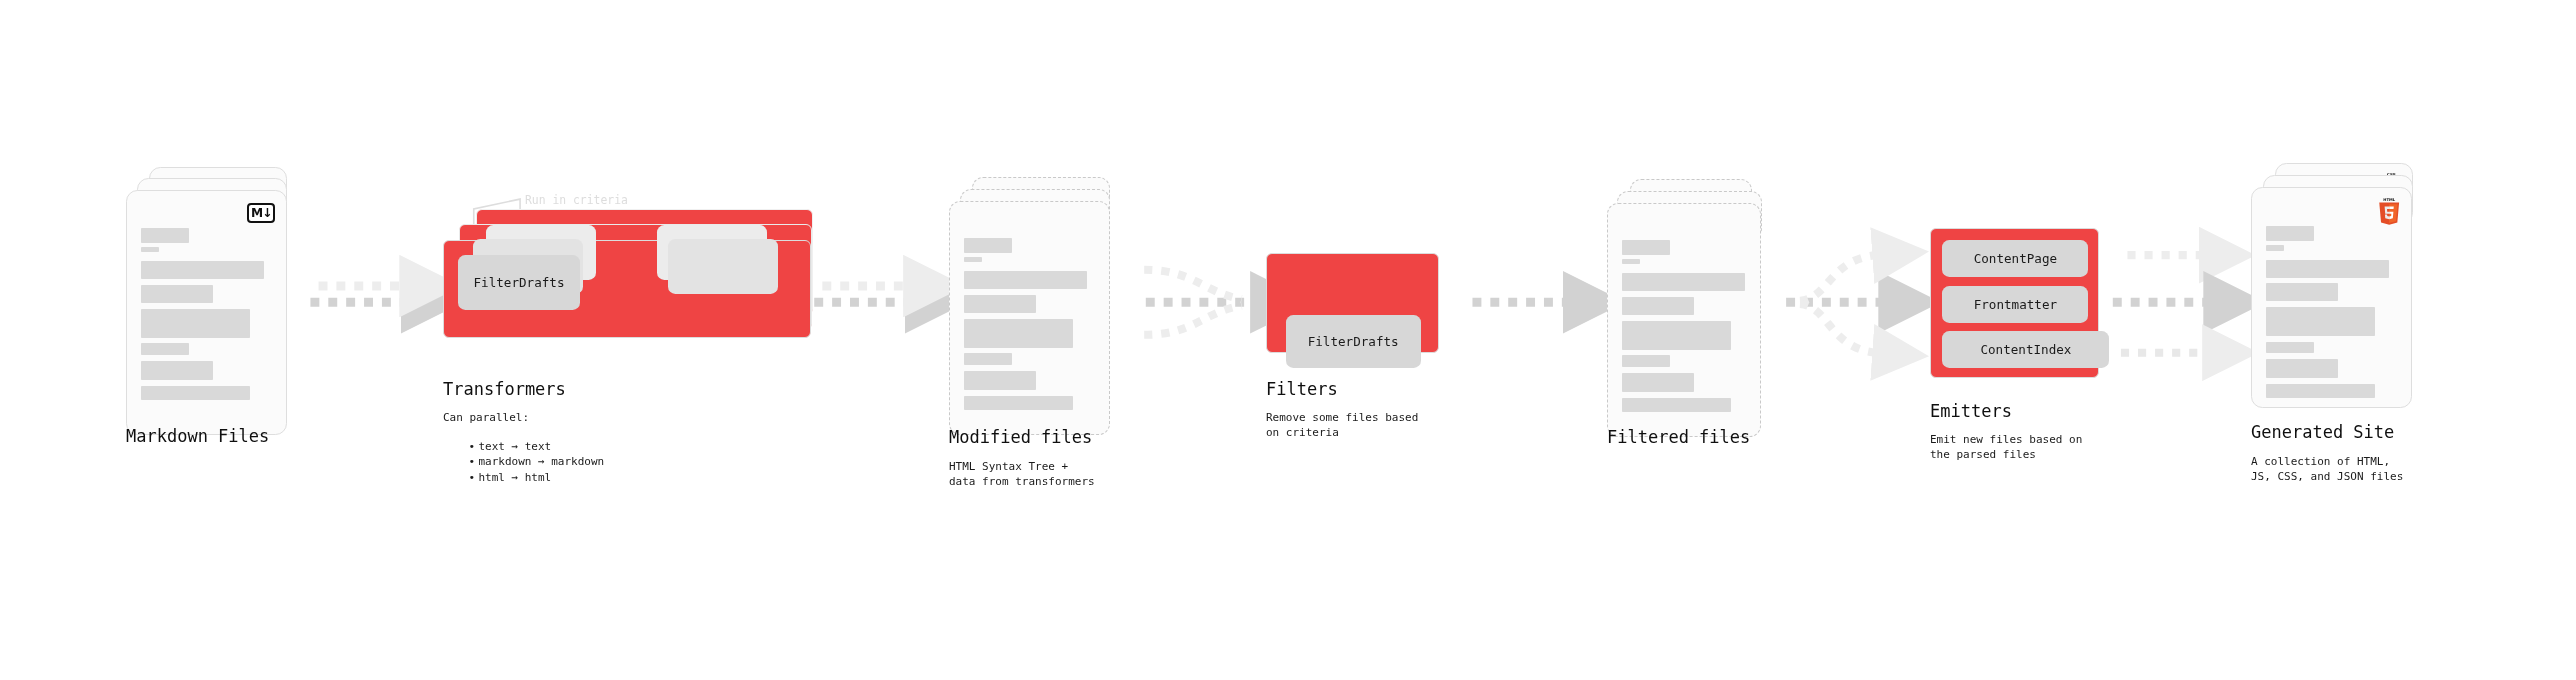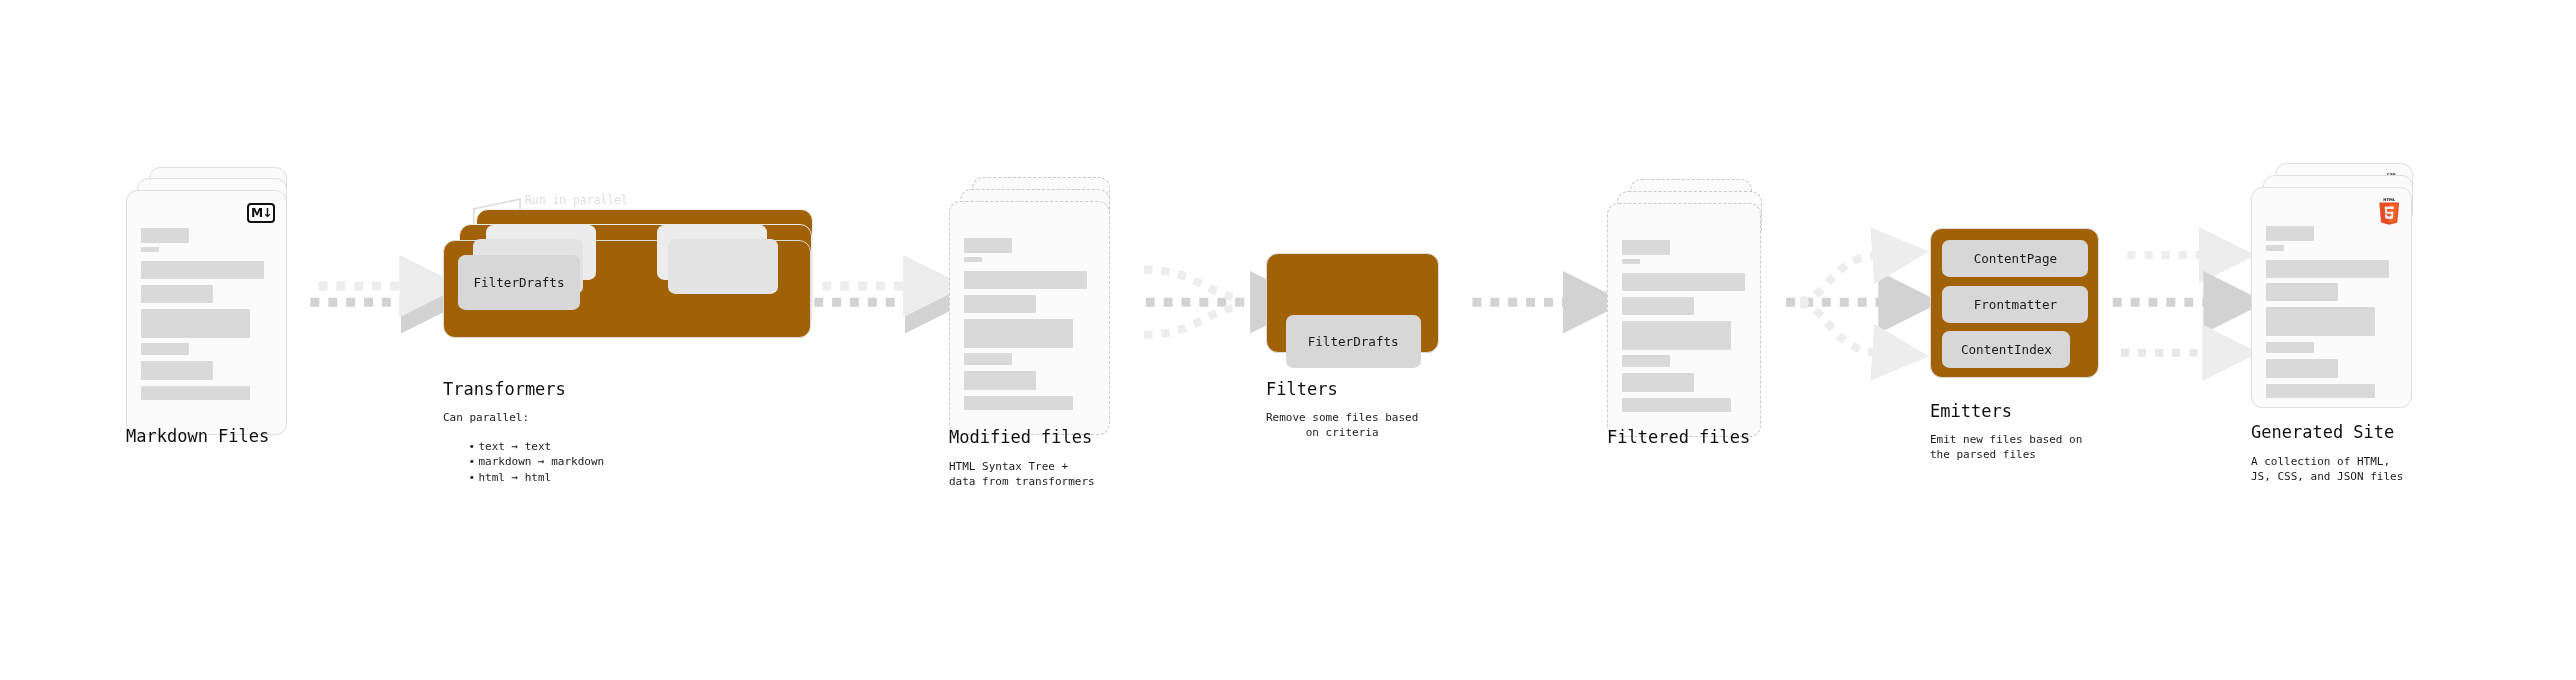--- a/index.html
+++ b/index.html
@@ -80,23 +80,23 @@
   .css-badge .css-txt {
     font-family: "DejaVu Sans", "Liberation Sans", sans-serif;
     font-size: 4.1px; font-weight: bold; color: #111;
     text-align: center; line-height: 4.9px;
   }
   .css-badge .css-bar { height: 2.4px; background: #264de4; }
 
   
   .groupbox {
     position: absolute;
-    background: #a16207;
+    background: #ef4444;
     border: 1.3px solid #dcdcdc;
-    border-radius: 12px;
+    border-radius: 6px;
     box-sizing: border-box;
     text-decoration: underline;
   }
   .chip {
     position: absolute;
     background: #d7d7d7;
     border-radius: 7.3px;
     display: flex;
     align-items: center;
     justify-content: center;
@@ -242,21 +242,21 @@
     <div class="groupbox" style="left:16.3px; top:21px; width:353px; height:106px; border-color:#eaeaea;"></div>
     <div class="groupbox" style="left:0px; top:37px; width:368px; height:98px; border-color:#dcdcdc;">
       <div class="chip ghost2" style="left:42px; top:-16.3px; width:110px; height:55px;"></div>
       <div class="chip ghost1" style="left:29px; top:-1.6px; width:110px; height:55px;"></div>
       <div class="chip" style="left:14px; top:14px; width:122px; height:55px;">FilterDrafts</div>
 
       <div class="chip ghost2" style="left:213px; top:-16.3px; width:110px; height:55px;"></div>
       <div class="chip ghost1" style="left:224px; top:-1.6px; width:110px; height:55px;"></div>
     </div>
   </div>
-  <div class="note-parallel" style="left:525px; top:193px;">Run in parallel</div>
+  <div class="note-parallel" style="left:525px; top:193px;">Run in criteria</div>
   <div class="title" style="left:443px; top:379px;">Transformers</div>
   <div class="subtitle" style="left:443px; top:410px;">Can parallel:</div>
   <div class="bullets" style="left:455px; top:427px;">
     <ul>
       <li>text → text</li>
       <li>markdown → markdown</li>
       <li>html → html</li>
     </ul>
   </div>
 
@@ -277,21 +277,21 @@
     </div>
   </div>
   <div class="title" style="left:949px; top:427px;">Modified files</div>
   <div class="subtitle" style="left:949px; top:459px;">HTML Syntax Tree +
 data from transformers</div>
 
   <div class="groupbox" style="left:1266px; top:253px; width:173px; height:100px;">
     <div class="chip" style="left:18.7px; top:22px; width:135px; height:53px;margin-top:39px;">FilterDrafts</div>
   </div>
   <div class="title" style="left:1266px; top:379px;">Filters</div>
-  <div class="subtitle" style="left:1266px; top:410px;text-align:center;">Remove some files based
+  <div class="subtitle" style="left:1266px; top:410px;">Remove some files based
 on criteria</div>
 
   <div class="doc-stack" style="left:1607px; top:185px; width:187px; height:252px;">
     <div class="doc dashed" style="left:23px; top:-5.7px; width:122px; height:49px; border-style:dashed;"></div>
     <div class="doc dashed" style="left:9.8px; top:5.7px; width:145px; height:49px; border-style:dashed;"></div>
     <div class="doc dashed" style="left:0px; top:18px; width:154px; height:234px;">
       <div class="doc-lines" style="top:36px;">
         <div class="dline" style="width:48px;height:14.6px;"></div>
         <div class="dline" style="width:18px;height:5.7px;margin-top:-1.6px;"></div>
         <div class="dline" style="width:123px;height:18px;margin-top:3.3px;"></div>
@@ -301,21 +301,21 @@
         <div class="dline" style="width:72px;height:19.5px;"></div>
         <div class="dline" style="width:109px;height:14px;"></div>
       </div>
     </div>
   </div>
   <div class="title" style="left:1607px; top:427px;">Filtered files</div>
 
   <div class="groupbox" style="left:1930px; top:228px; width:169px; height:150px;">
     <div class="chip" style="left:11.4px; top:11.4px; width:146px; height:37px;">ContentPage</div>
     <div class="chip" style="left:11.4px; top:57px; width:146px; height:37px;">Frontmatter</div>
-    <div class="chip" style="left:11.4px; top:102px; width:128px; height:37px;">ContentIndex</div>
+    <div class="chip" style="left:11.4px; top:102px; width:167px; height:37px;">ContentIndex</div>
   </div>
   <div class="title" style="left:1930px; top:401px;">Emitters</div>
   <div class="subtitle" style="left:1930px; top:432px;">Emit new files based on
 the parsed files</div>
 
   <div class="doc-stack" style="left:2251px; top:163px; width:195px; height:268px;">
     <div class="doc" style="left:24.4px; top:0px; width:138px; height:49px;">
       <div class="css-badge" style="right:13px; top:9px;">
         <div class="css-txt">CSS</div>
         <div class="css-bar"></div>

